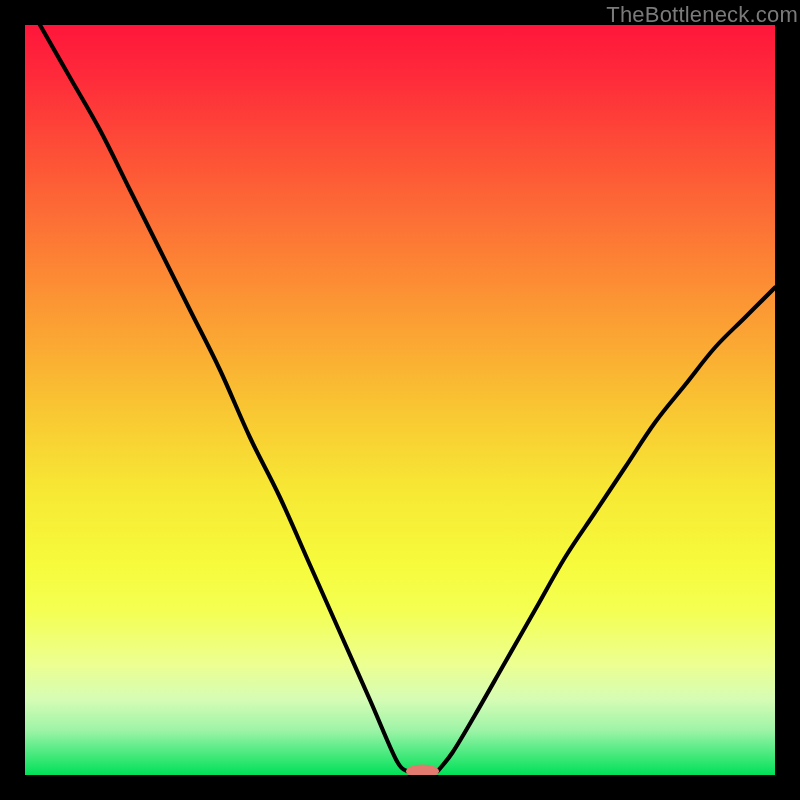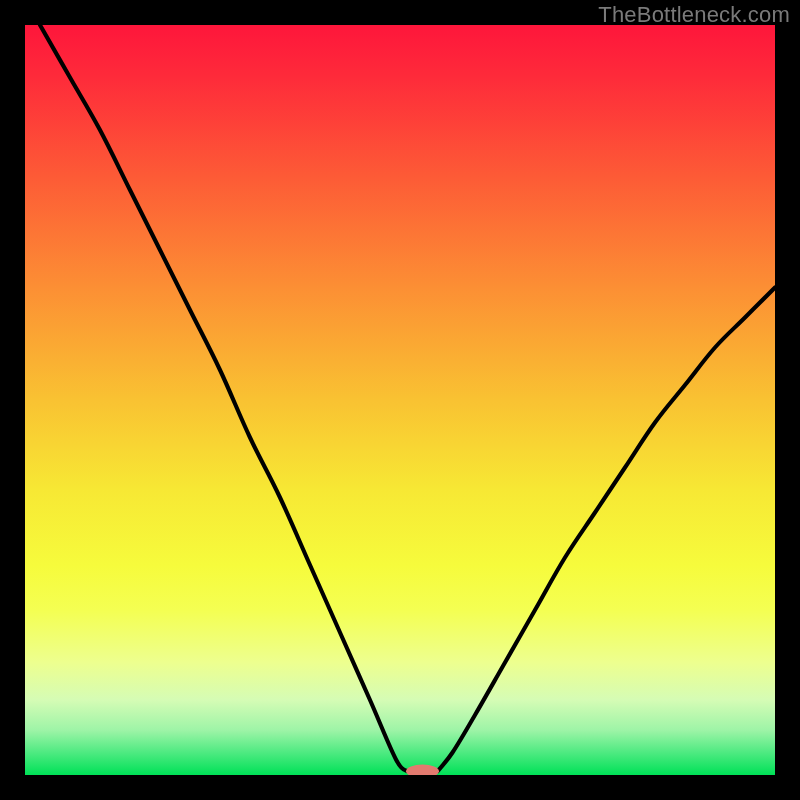--- a/index.html
+++ b/index.html
@@ -18,21 +18,21 @@
   .plot {
     position: absolute;
     left: 25px;
     top: 25px;
     width: 750px;
     height: 750px;
   }
   .watermark {
     position: absolute;
     top: 2px;
-    right: 10px;
+    right: 2px;
     font-family: Arial, Helvetica, sans-serif;
     font-size: 22px;
     color: #7a7a7a;
     font-weight: 500;
     letter-spacing: 0.2px;
   }
   .marker {
     fill: #e27a6f;
   }
 </style>

